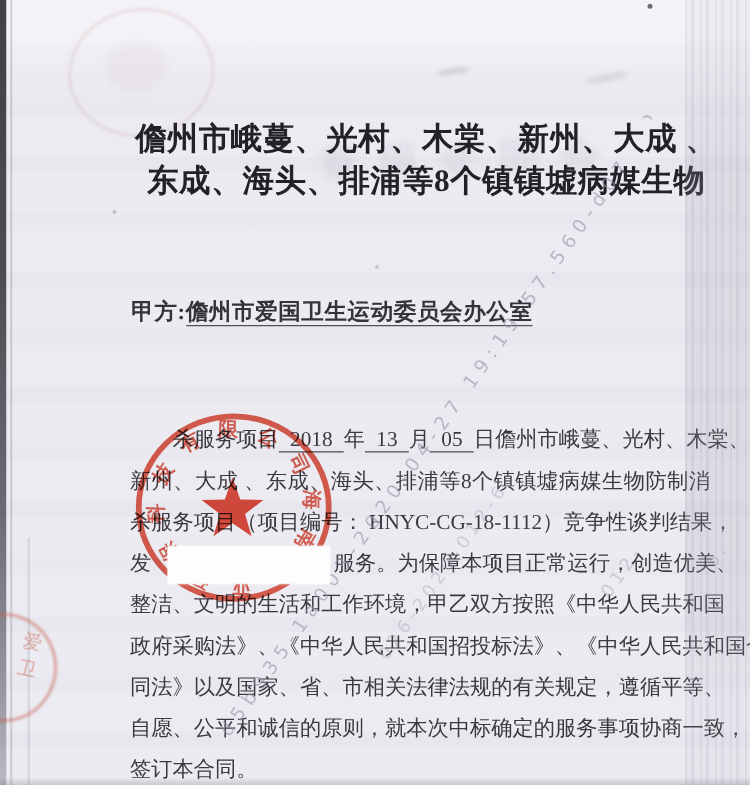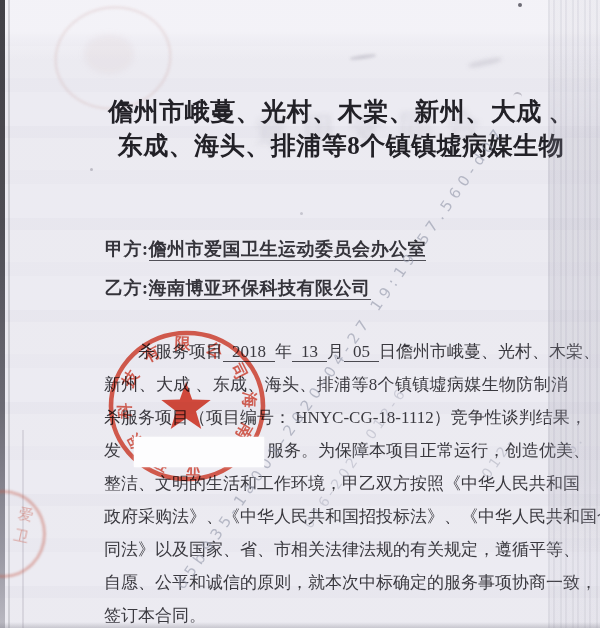--- a/index.html
+++ b/index.html
@@ -103,23 +103,20 @@
   <div class="wm wm-f3">6.</div>
 
   <div class="title">
     <div class="t1">儋州市峨蔓、光村、木棠、新州、大成 、</div>
     <div class="t2">东成、海头、排浦等8个镇镇墟病媒生物</div>
   </div>
 
   <div class="party party-a">
     <span>甲方:</span><span class="val">儋州市爱国卫生运动委员会办公室</span>
   </div>
-  <div class="party party-b">
-    <span>乙方:</span><span class="val">海南博亚环保科技有限公司</span>
-  </div>
 
   <div class="body-block">
     <div class="bline"><span class="indent"></span><span>杀服务项目</span><span class="u">2018</span><span>年</span><span class="u">13</span><span>月</span><span class="u">05</span><span>日儋州市峨蔓、光村、木棠、</span></div>
     <div class="bline">新州、大成 、东成、海头、排浦等8个镇镇墟病媒生物防制消</div>
     <div class="bline">杀服务项目（项目编号： HNYC-CG-18-1112）竞争性谈判结果，</div>
     <div class="bline last"><span>发</span><span class="redact-spacer"></span><span>服务。为保障本项目正常运行，创造优美、</span></div>
     <div class="bline">整洁、文明的生活和工作环境，甲乙双方按照《中华人民共和国</div>
     <div class="bline">政府采购法》、《中华人民共和国招投标法》、《中华人民共和国合</div>
     <div class="bline">同法》以及国家、省、市相关法律法规的有关规定，遵循平等、</div>
     <div class="bline">自愿、公平和诚信的原则，就本次中标确定的服务事项协商一致，</div>

